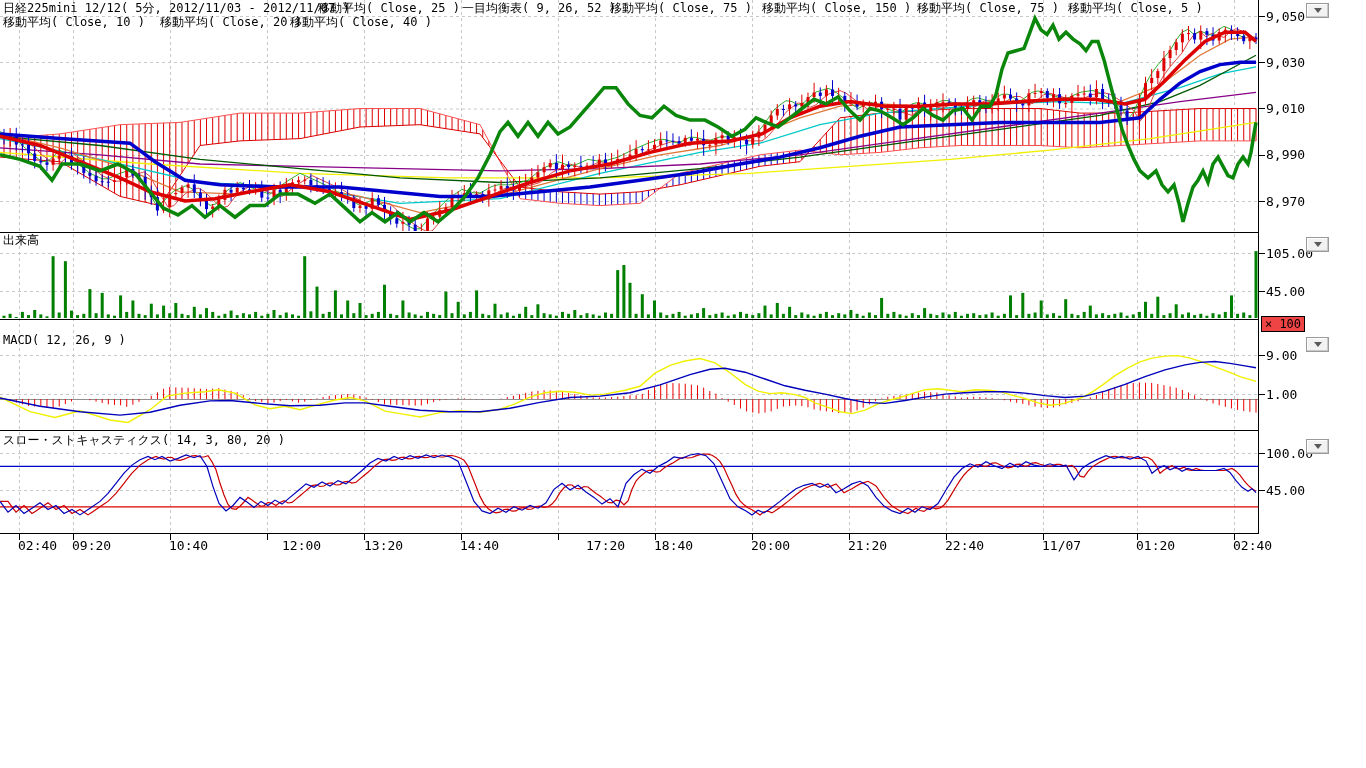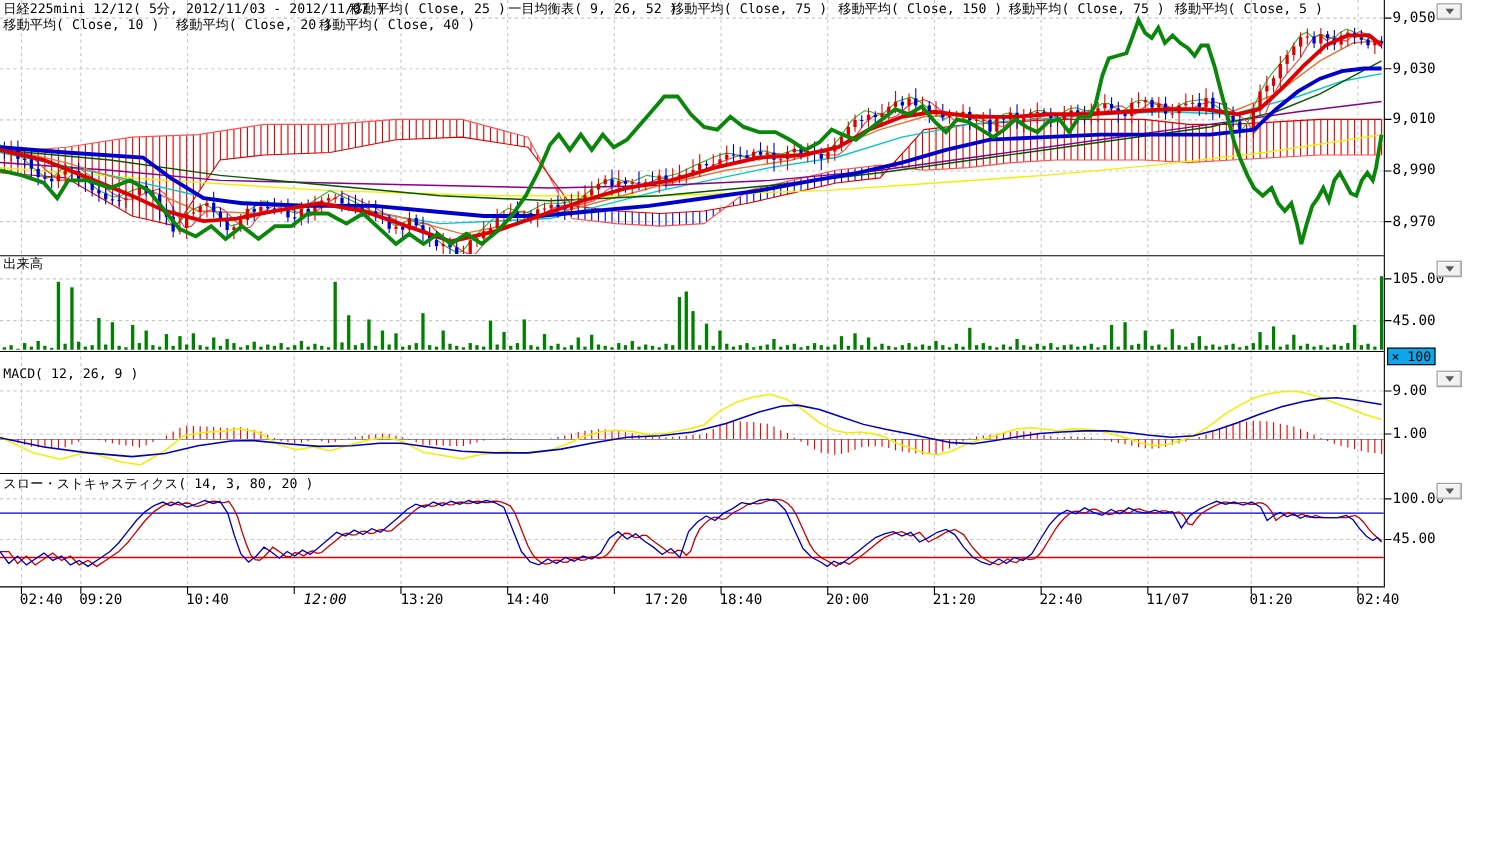--- a/index.html
+++ b/index.html
@@ -8,21 +8,21 @@
   #chart-svg{position:absolute;left:0;top:0;}
   .lbl{position:absolute;font-size:12px;line-height:13px;white-space:pre;}
   .ytick{position:absolute;font-size:13px;line-height:13px;white-space:pre;}
   .xtick{position:absolute;font-size:13px;line-height:13px;white-space:pre;}
   .ddbtn{position:absolute;left:1306px;width:21px;height:13px;background:#f2f2f2;
          border:1px solid #9a9a9a;box-shadow:inset -1px -1px 0 #c8c8c8,inset 1px 1px 0 #ffffff;
          display:flex;align-items:center;justify-content:center;cursor:pointer;}
   .tri{width:0;height:0;border-left:4px solid transparent;border-right:4px solid transparent;
        border-top:5px solid #5a5a5a;}
   #multbox{position:absolute;left:1261px;top:316px;width:42px;height:14px;border:1px solid #000;
-           background:#0ea5e9;font-size:12px;line-height:14px;text-align:center;}
+           background:#ef4444;font-size:12px;line-height:14px;text-align:center;}
 </style>
 </head>
 <body>
 
 <div id="app">
 
   <svg id="chart-svg" width="1366" height="768">
       <defs>
     <clipPath id="cpP">
           <rect x="0" y="2" width="1258" height="229"></rect>
@@ -1178,21 +1178,21 @@
   <span class="ytick" style="left:1266px;top:349px">9.00</span>
   <span class="ytick" style="left:1266px;top:388px">1.00</span>
 
   <span class="ytick" style="left:1266px;top:447px">100.00</span>
   <span class="ytick" style="left:1266px;top:484px">45.00</span>
 
   <div id="xlabels">
       <span class="xtick" style="left: 18px; top: 539px;">02:40</span>
       <span class="xtick" style="left: 72px; top: 539px;">09:20</span>
       <span class="xtick" style="left: 169px; top: 539px; text-align: right;">10:40</span>
-      <span class="xtick" style="left: 276px; top: 539px; font-style: italic;">12:00</span>
+      <span class="xtick" style="left: 282px; top: 539px;">12:00</span>
       <span class="xtick" style="left: 344px; top: 539px; margin-left: 20px;">13:20</span>
       <span class="xtick" style="left: 460px; top: 539px;">14:40</span>
       <span class="xtick" style="left: 557px; top: 539px; margin-left: 29px;">17:20</span>
       <span class="xtick" style="left: 654px; top: 539px;">18:40</span>
       <span class="xtick" style="left: 751px; top: 539px;">20:00</span>
       <span class="xtick" style="left: 848px; top: 539px;">21:20</span>
       <span class="xtick" style="left: 945px; top: 539px;">22:40</span>
       <span class="xtick" style="left: 1042px; top: 539px;">11/07</span>
       <span class="xtick" style="left: 1136px; top: 539px;">01:20</span>
       <span class="xtick" style="left: 1233px; top: 539px;">02:40</span>

